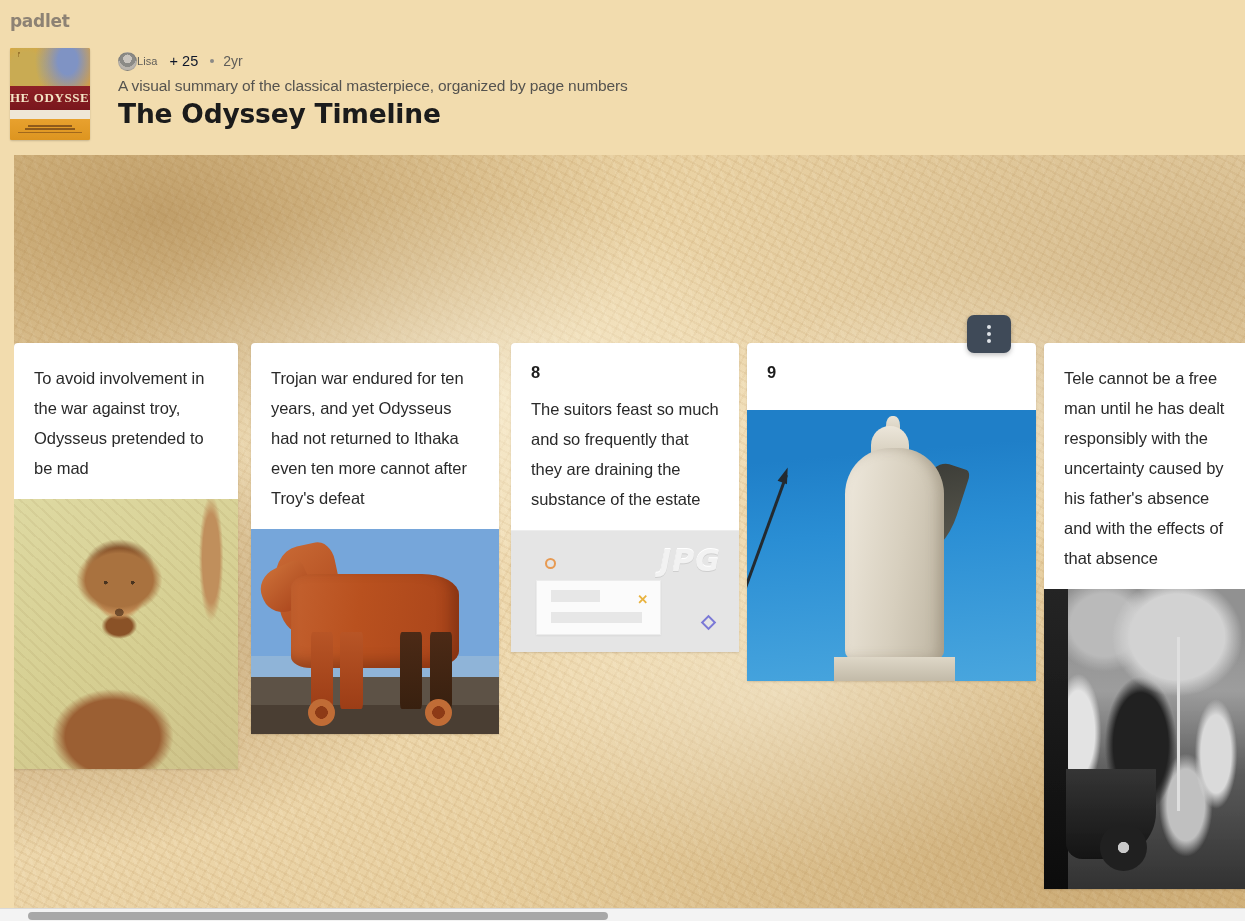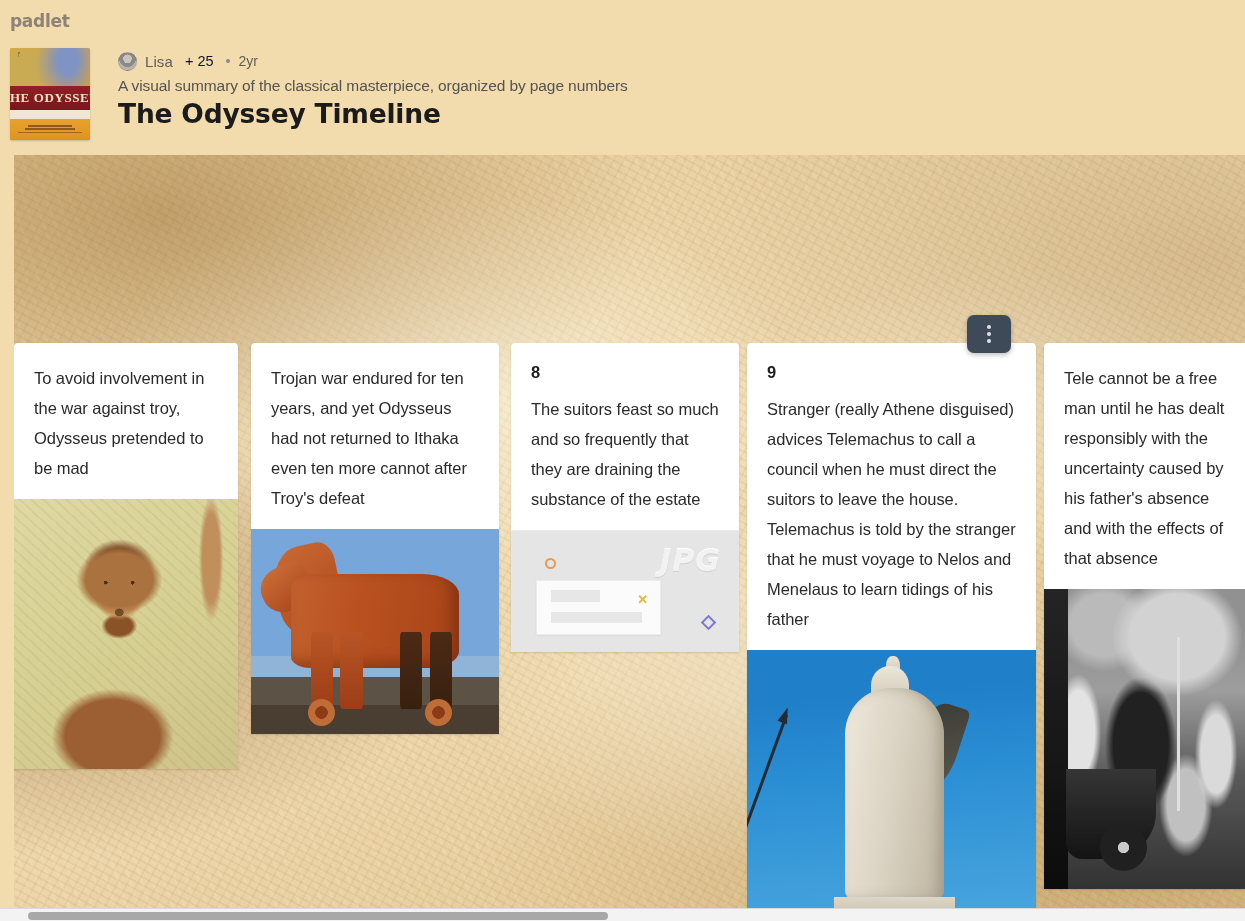--- a/index.html
+++ b/index.html
@@ -97,22 +97,21 @@
   #header-text { margin-left: 28px; padding-top: 2px; }
 
   #meta-row { display: flex; align-items: center; height: 22px; }
   #avatar {
     width: 19px; height: 19px; border-radius: 50%;
     background: radial-gradient(circle at 50% 34%, #c9c4be 0 30%, #8b8a86 31% 58%, #b9b4ad 59% 100%);
     border: 1px solid rgba(0,0,0,.08);
     flex: 0 0 auto;
   }
   #meta-row .m-text {
-    margin-left: 8px;
-    font-size: 15px;
+    font-size: 11px;
     color: #5f5d59;
     letter-spacing: .1px;
   }
   #meta-row .m-plus { margin-left: 12px; font-size: 14.5px; color: #0f172a; }
   #meta-row .m-dot {
     margin: 0 9px 0 12px; width: 4px; height: 4px; border-radius: 50%;
     background: #8c8a86;
   }
   #meta-row .m-time { font-size: 14px; color: #5f5d59; }
 
@@ -479,21 +478,20 @@
           <div class="bar1"></div>
           <div class="bar2"></div>
           <div class="jx">✕</div>
         </div>
       </div>
     </div>
 
     <div class="card" style="left:733px; top:188px; width:289px;">
       <div class="card-body">
         <div class="card-subject">9</div>
-        <div class="card-text">Stranger (really Athene disguised) advices Telemachus to call a council when he must direct the suitors to leave the house. Telemachus is told by the stranger that he must voyage to Nelos and Menelaus to learn tidings of his father</div>
       </div>
       <div class="card-media art-athena" style="height:271px;">
         <div class="plume"></div>
         <div class="helm"></div>
         <div class="shield"></div>
         <div class="figure"></div>
         <div class="spearhead"></div>
         <div class="spear"></div>
         <div class="base"></div>
       </div>

